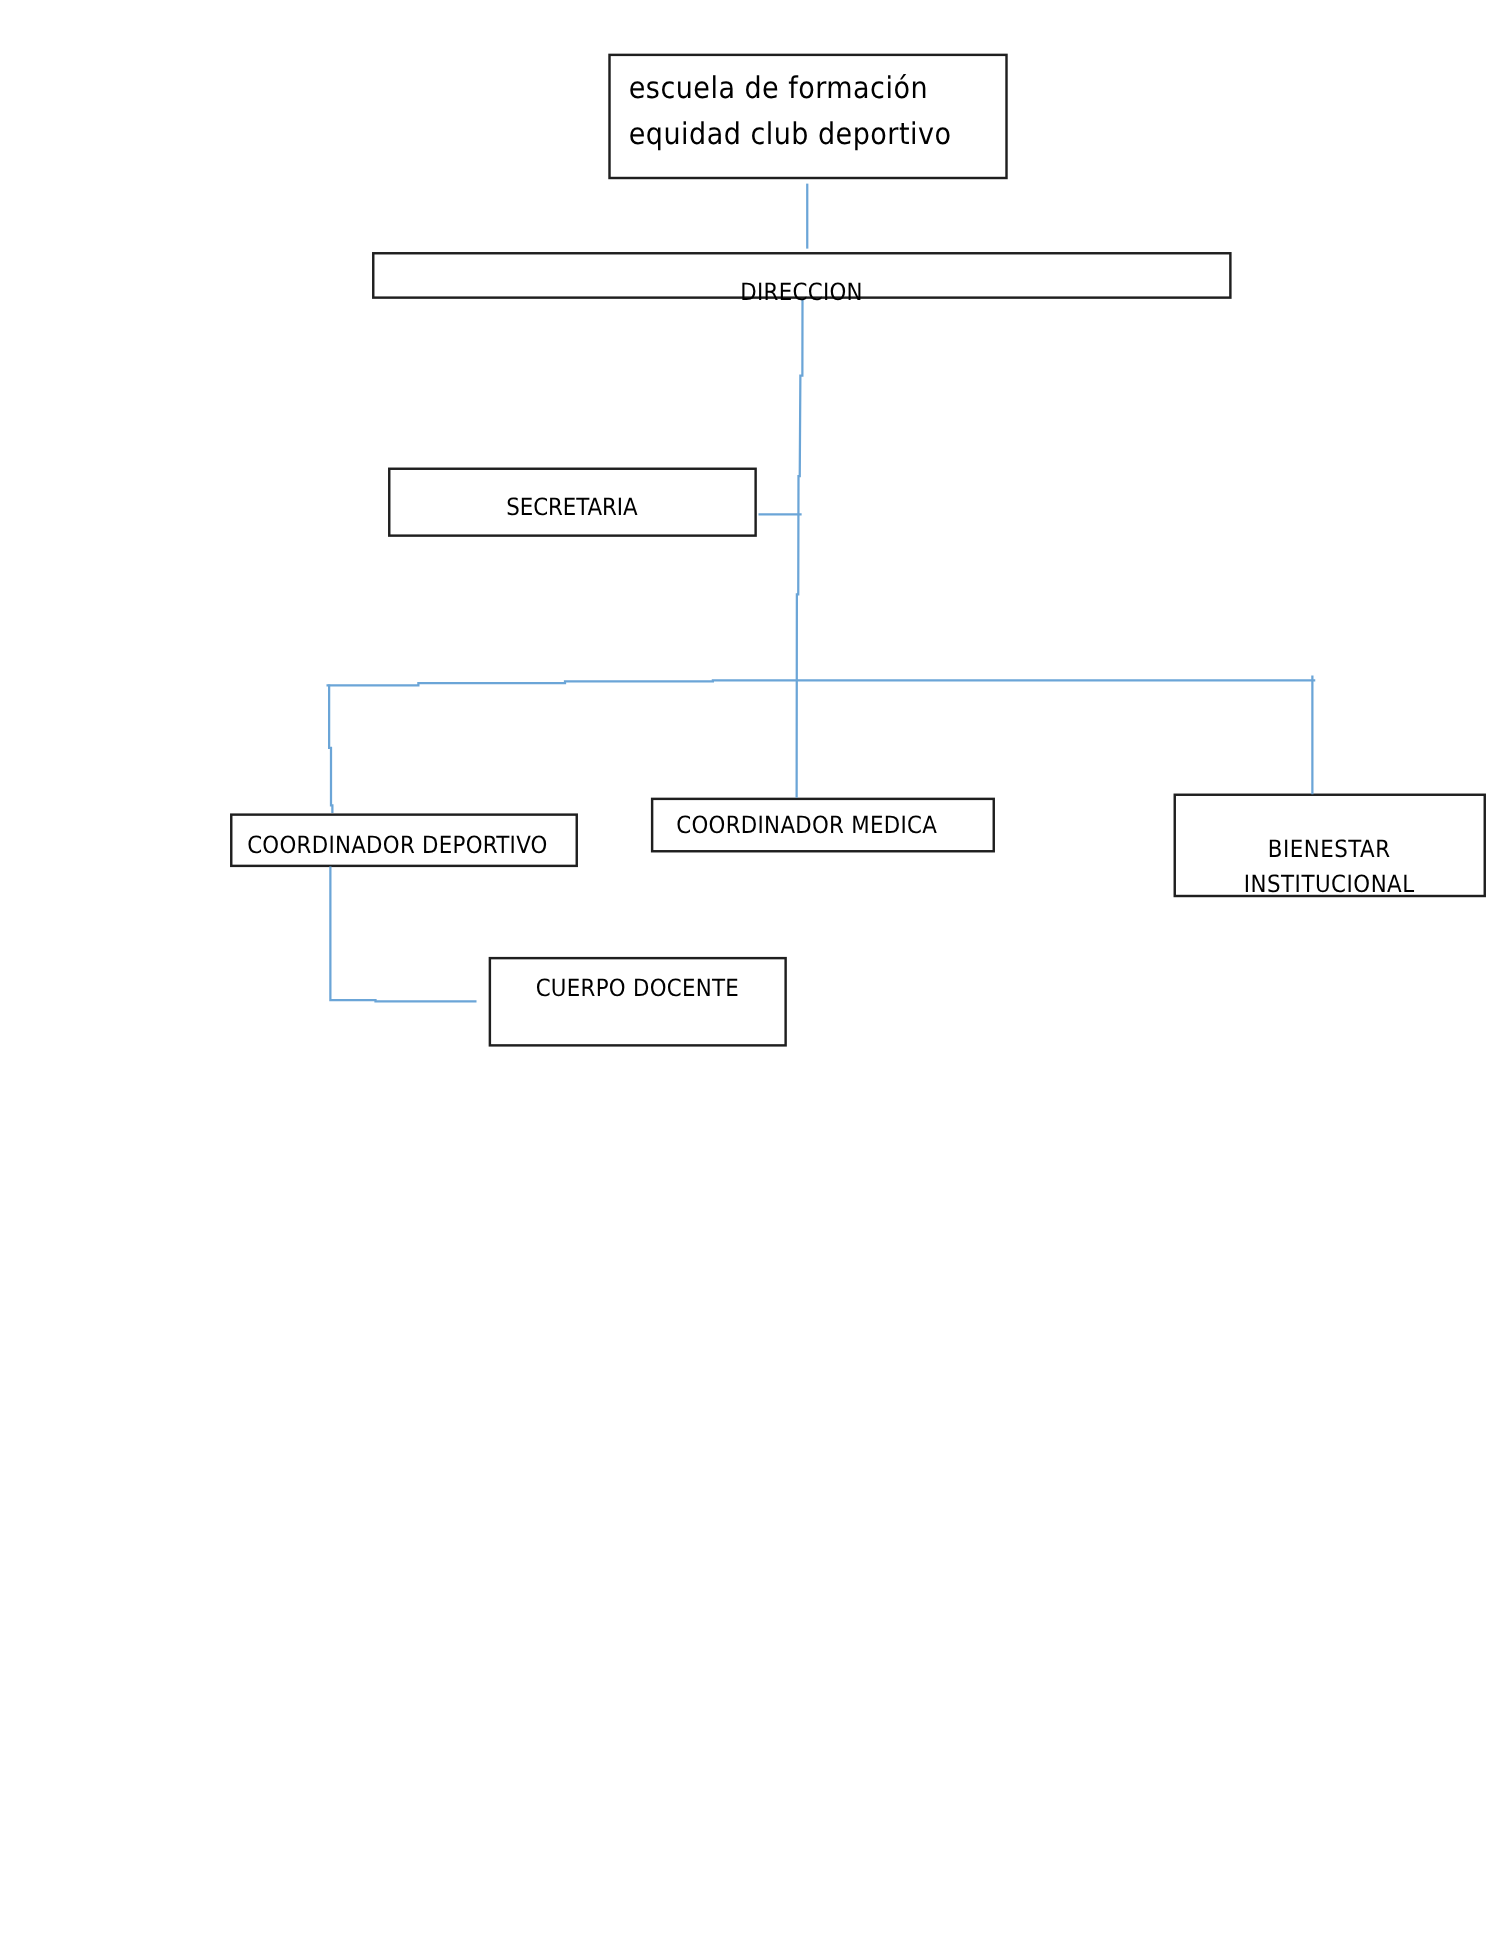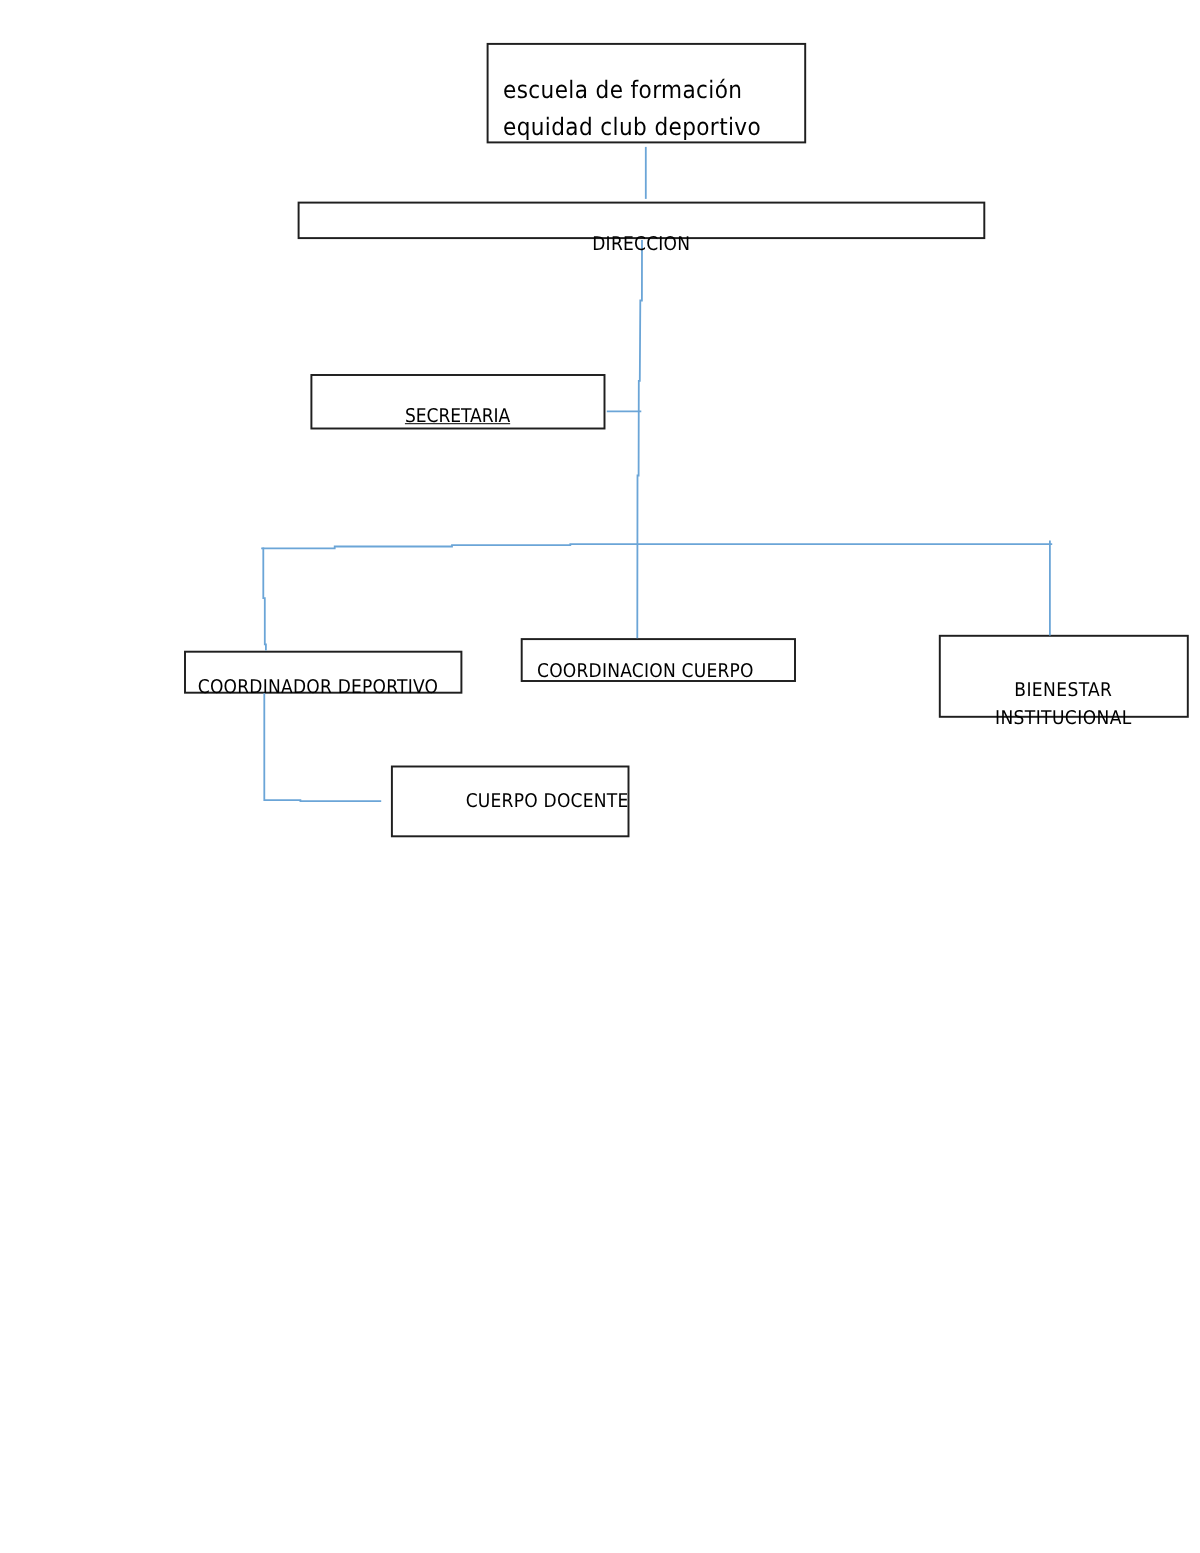--- a/index.html
+++ b/index.html
@@ -9,37 +9,37 @@
        -webkit-font-smoothing:antialiased;
        text-rendering:geometricPrecision;}
   *{-webkit-font-smoothing:antialiased;}
   #canvas{position:absolute;left:0;top:0;width:1200px;height:1553px;background:#ffffff;will-change:transform;}
   svg.layer{position:absolute;left:0;top:0;width:1200px;height:1553px;}
   .node{position:absolute;box-sizing:border-box;
         display:flex;align-items:center;justify-content:center;}
   .node .label{font-family:"DejaVu Sans",sans-serif;font-stretch:condensed;
         font-size:19px;color:#000000;line-height:29.3px;text-align:center;
         letter-spacing:0.22px;white-space:pre-line;
-        text-rendering:geometricPrecision;margin-top:20px;}
+        text-rendering:geometricPrecision;}
   #n-root{left:487px;top:43.5px;width:318.5px;height:99.5px;
           justify-content:flex-start;align-items:flex-start;}
   #n-root .label{font-family:"DejaVu Sans",sans-serif;font-stretch:condensed;
         font-size:24px;line-height:36.8px;
         letter-spacing:0.39px;text-align:left;padding:8.4px 0 0 16px;}
   #n-direccion{left:298px;top:201.8px;width:686.5px;height:53px;}
   #n-direccion .label{transform:translateY(5.8px);}
-  #n-secretaria{left:310.8px;top:374.3px;width:293.5px;height:71px;text-decoration:underline;}
+  #n-secretaria{left:310.8px;top:374.3px;width:293.5px;height:71px;}
   #n-secretaria .label{transform:translateY(-2.8px);letter-spacing:-0.03px;}
   #n-coord-dep{left:184px;top:651px;width:277.5px;height:50px;}
   #n-coord-dep .label{transform:translate(-4.8px,1.7px);}
   #n-coord-med{left:521.2px;top:638.2px;width:273.6px;height:43px;}
   #n-coord-med .label{transform:translate(-12.6px,1.6px);}
   #n-bienestar{left:939.2px;top:652px;width:248.3px;height:92px;}
   #n-bienestar .label{transform:translateY(-4.5px);line-height:28.2px;letter-spacing:0.4px;}
-  #n-cuerpo{left:391.3px;top:765.3px;width:237.2px;height:76px;justify-content:flex-end;}
+  #n-cuerpo{left:391.3px;top:765.3px;width:237.2px;height:76px;}
   #n-cuerpo .label{transform:translateY(-12.5px);}
 </style>
 </head>
 <body>
 
 <div id="canvas">
 
   <svg class="layer" id="boxes" viewBox="0 0 1200 1553" shape-rendering="geometricPrecision">
     <g fill="#ffffff" stroke="#1f1f1f" stroke-width="1.95">
       <rect x="487.60" y="43.90" width="317.60" height="98.50"></rect>
@@ -71,21 +71,21 @@
   <div class="node" id="n-direccion">
     <span class="label">DIRECCION</span>
   </div>
   <div class="node" id="n-secretaria">
     <span class="label">SECRETARIA</span>
   </div>
   <div class="node" id="n-coord-dep">
     <span class="label">COORDINADOR DEPORTIVO</span>
   </div>
   <div class="node" id="n-coord-med">
-    <span class="label">COORDINACION CUERPO</span>
+    <span class="label">COORDINADOR MEDICA</span>
   </div>
   <div class="node" id="n-bienestar">
     <span class="label">BIENESTAR
 INSTITUCIONAL</span>
   </div>
   <div class="node" id="n-cuerpo">
     <span class="label">CUERPO DOCENTE</span>
   </div>
 
 </div>

